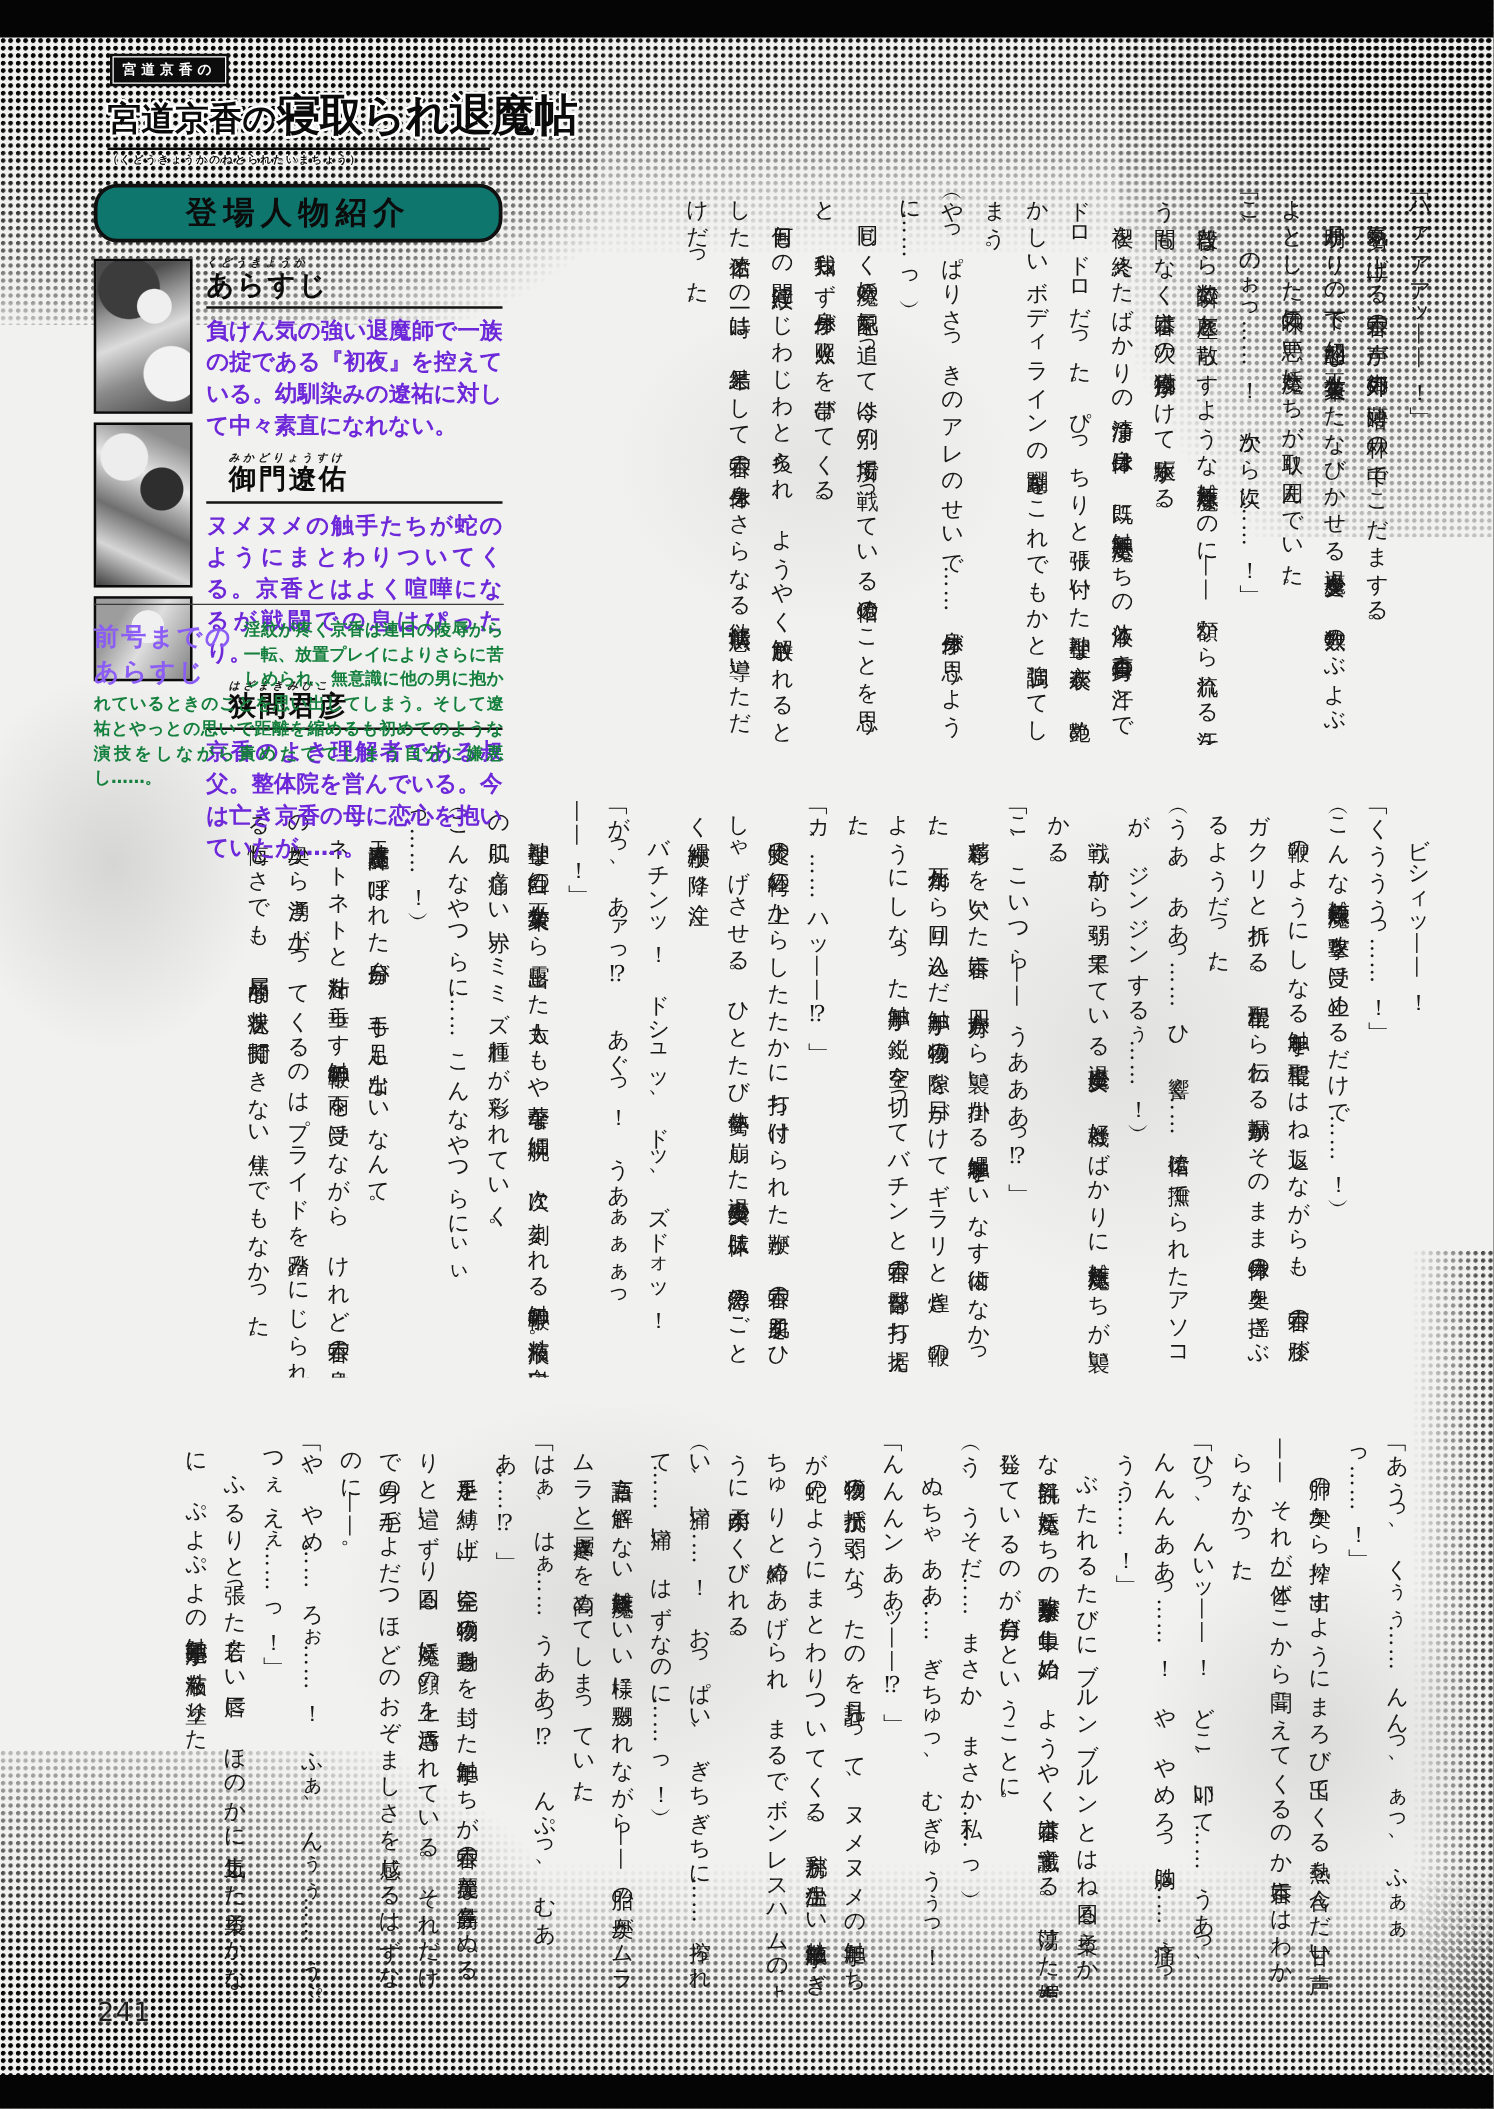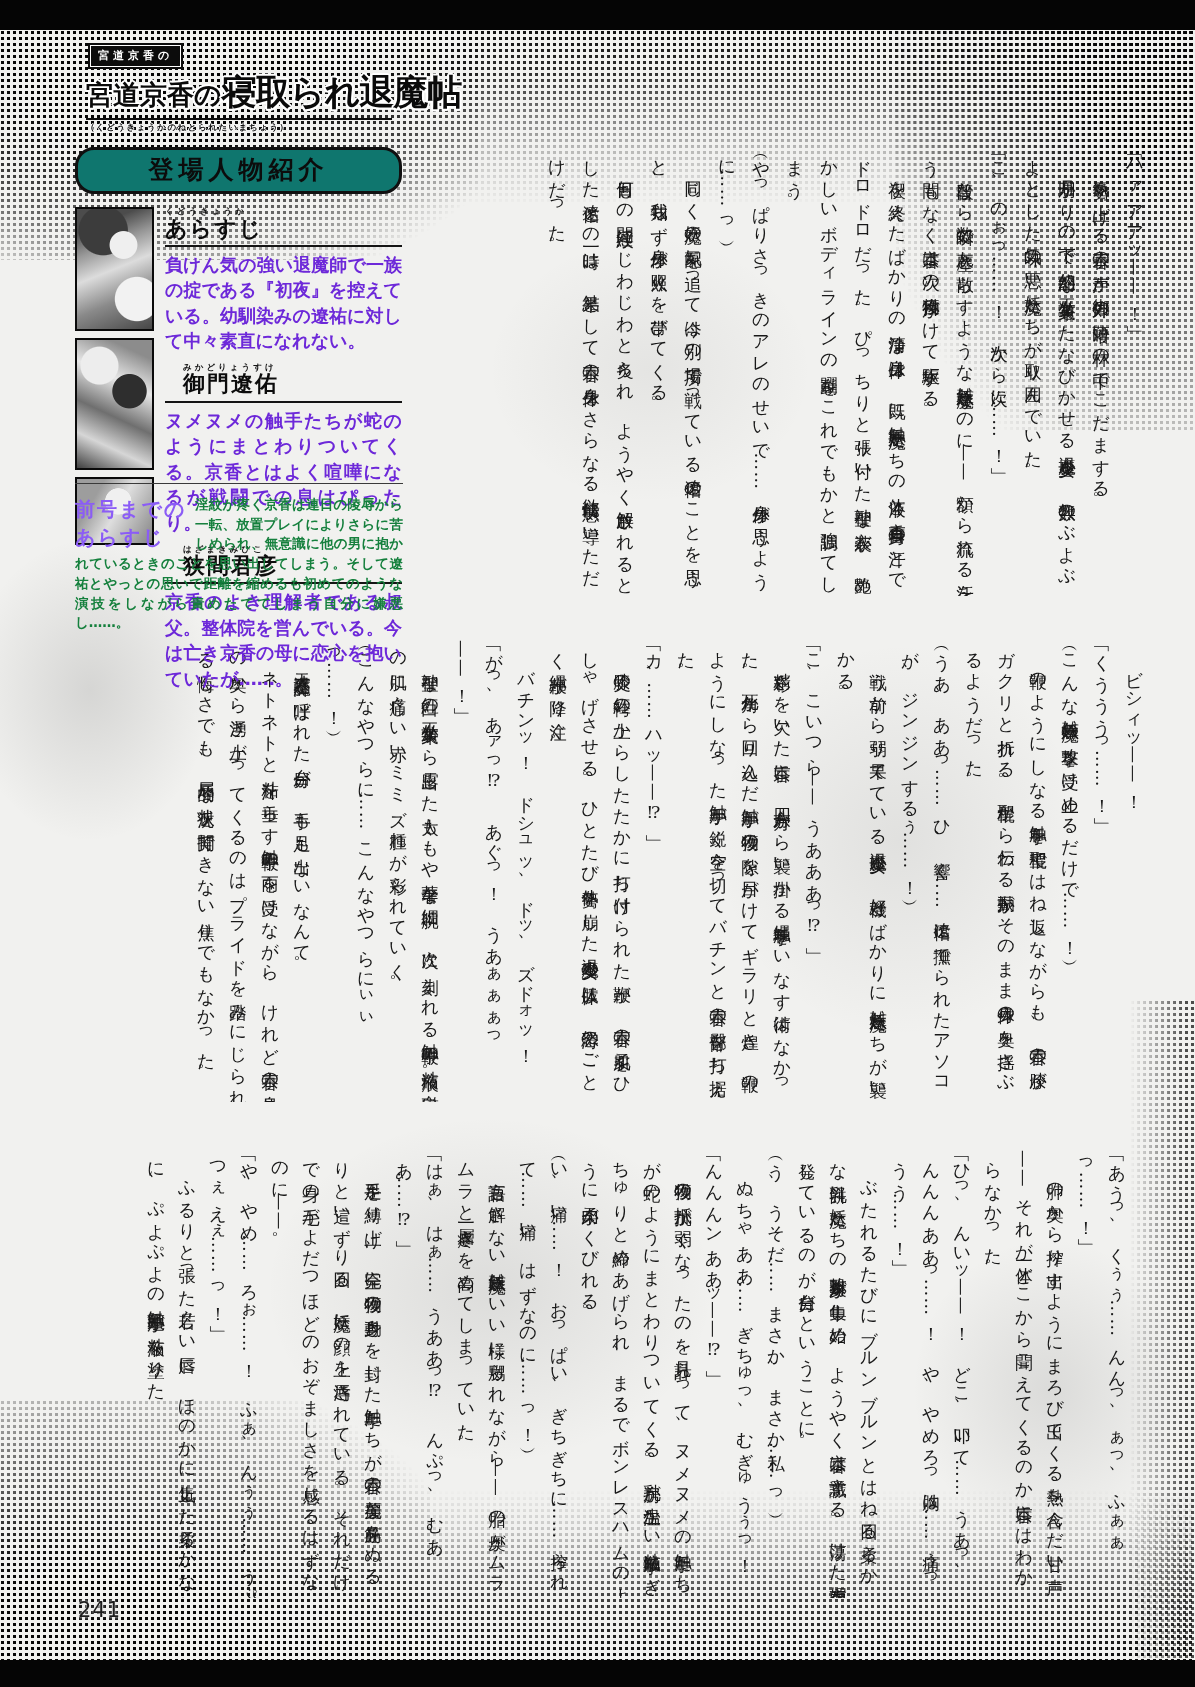--- a/index.html
+++ b/index.html
@@ -61,21 +61,21 @@
     linear-gradient(158deg,#4c4c4c 0 16%,#969696 32%,#dcdcdc 50%,#8a8a8a 72%,#474747 100%);}
   .art-2{height:128px;background-image:
     radial-gradient(circle at 30% 20%,#ededed 0 16%,rgba(0,0,0,0) 17%),
     radial-gradient(circle at 70% 40%,#2e2e2e 0 18%,rgba(0,0,0,0) 19%),
     linear-gradient(205deg,#8c8c8c 0 12%,#e8e8e8 34%,#6f6f6f 58%,#d6d6d6 78%,#3f3f3f 100%);}
   .art-3{height:64px;background-image:
     radial-gradient(circle at 55% 35%,#f0f0f0 0 22%,rgba(0,0,0,0) 23%),
     linear-gradient(120deg,#9d9d9d 0 25%,#dedede 52%,#848484 100%);}
   .entries{flex:1;padding-left:11px;}
   .entry{margin-bottom:9px;}
-  .c-furi{font-size:8.5px;font-weight:700;letter-spacing:3px;color:#141414;line-height:1;}
+  .c-furi{font-size:8.5px;font-weight:700;letter-spacing:3px;color:#141414;line-height:1;font-style:italic;}
   .c-name{font-size:22px;font-weight:900;letter-spacing:2px;line-height:1.15;color:#0c0c0c;}
   .c-rule{border:none;border-top:2.5px solid #141414;margin:4px 0 5px;}
   .c-desc{font-size:18px;font-weight:700;line-height:1.42;color:#6d28d9;text-align:justify;}
   .indent{margin-left:18px;}
   
   .synopsis{position:absolute;left:75px;top:483px;width:328px;z-index:4;border-top:1.5px solid #3a3a3a;padding-top:11px;
     font-family:"DejaVu Sans","Liberation Sans",sans-serif;}
   .syn-head{float:left;width:120px;font-size:20px;font-weight:900;line-height:1.4;letter-spacing:2px;color:#8b5cf6;}
   .syn-body{font-size:13.5px;font-weight:700;line-height:1.46;color:#15803d;text-align:justify;}
   

